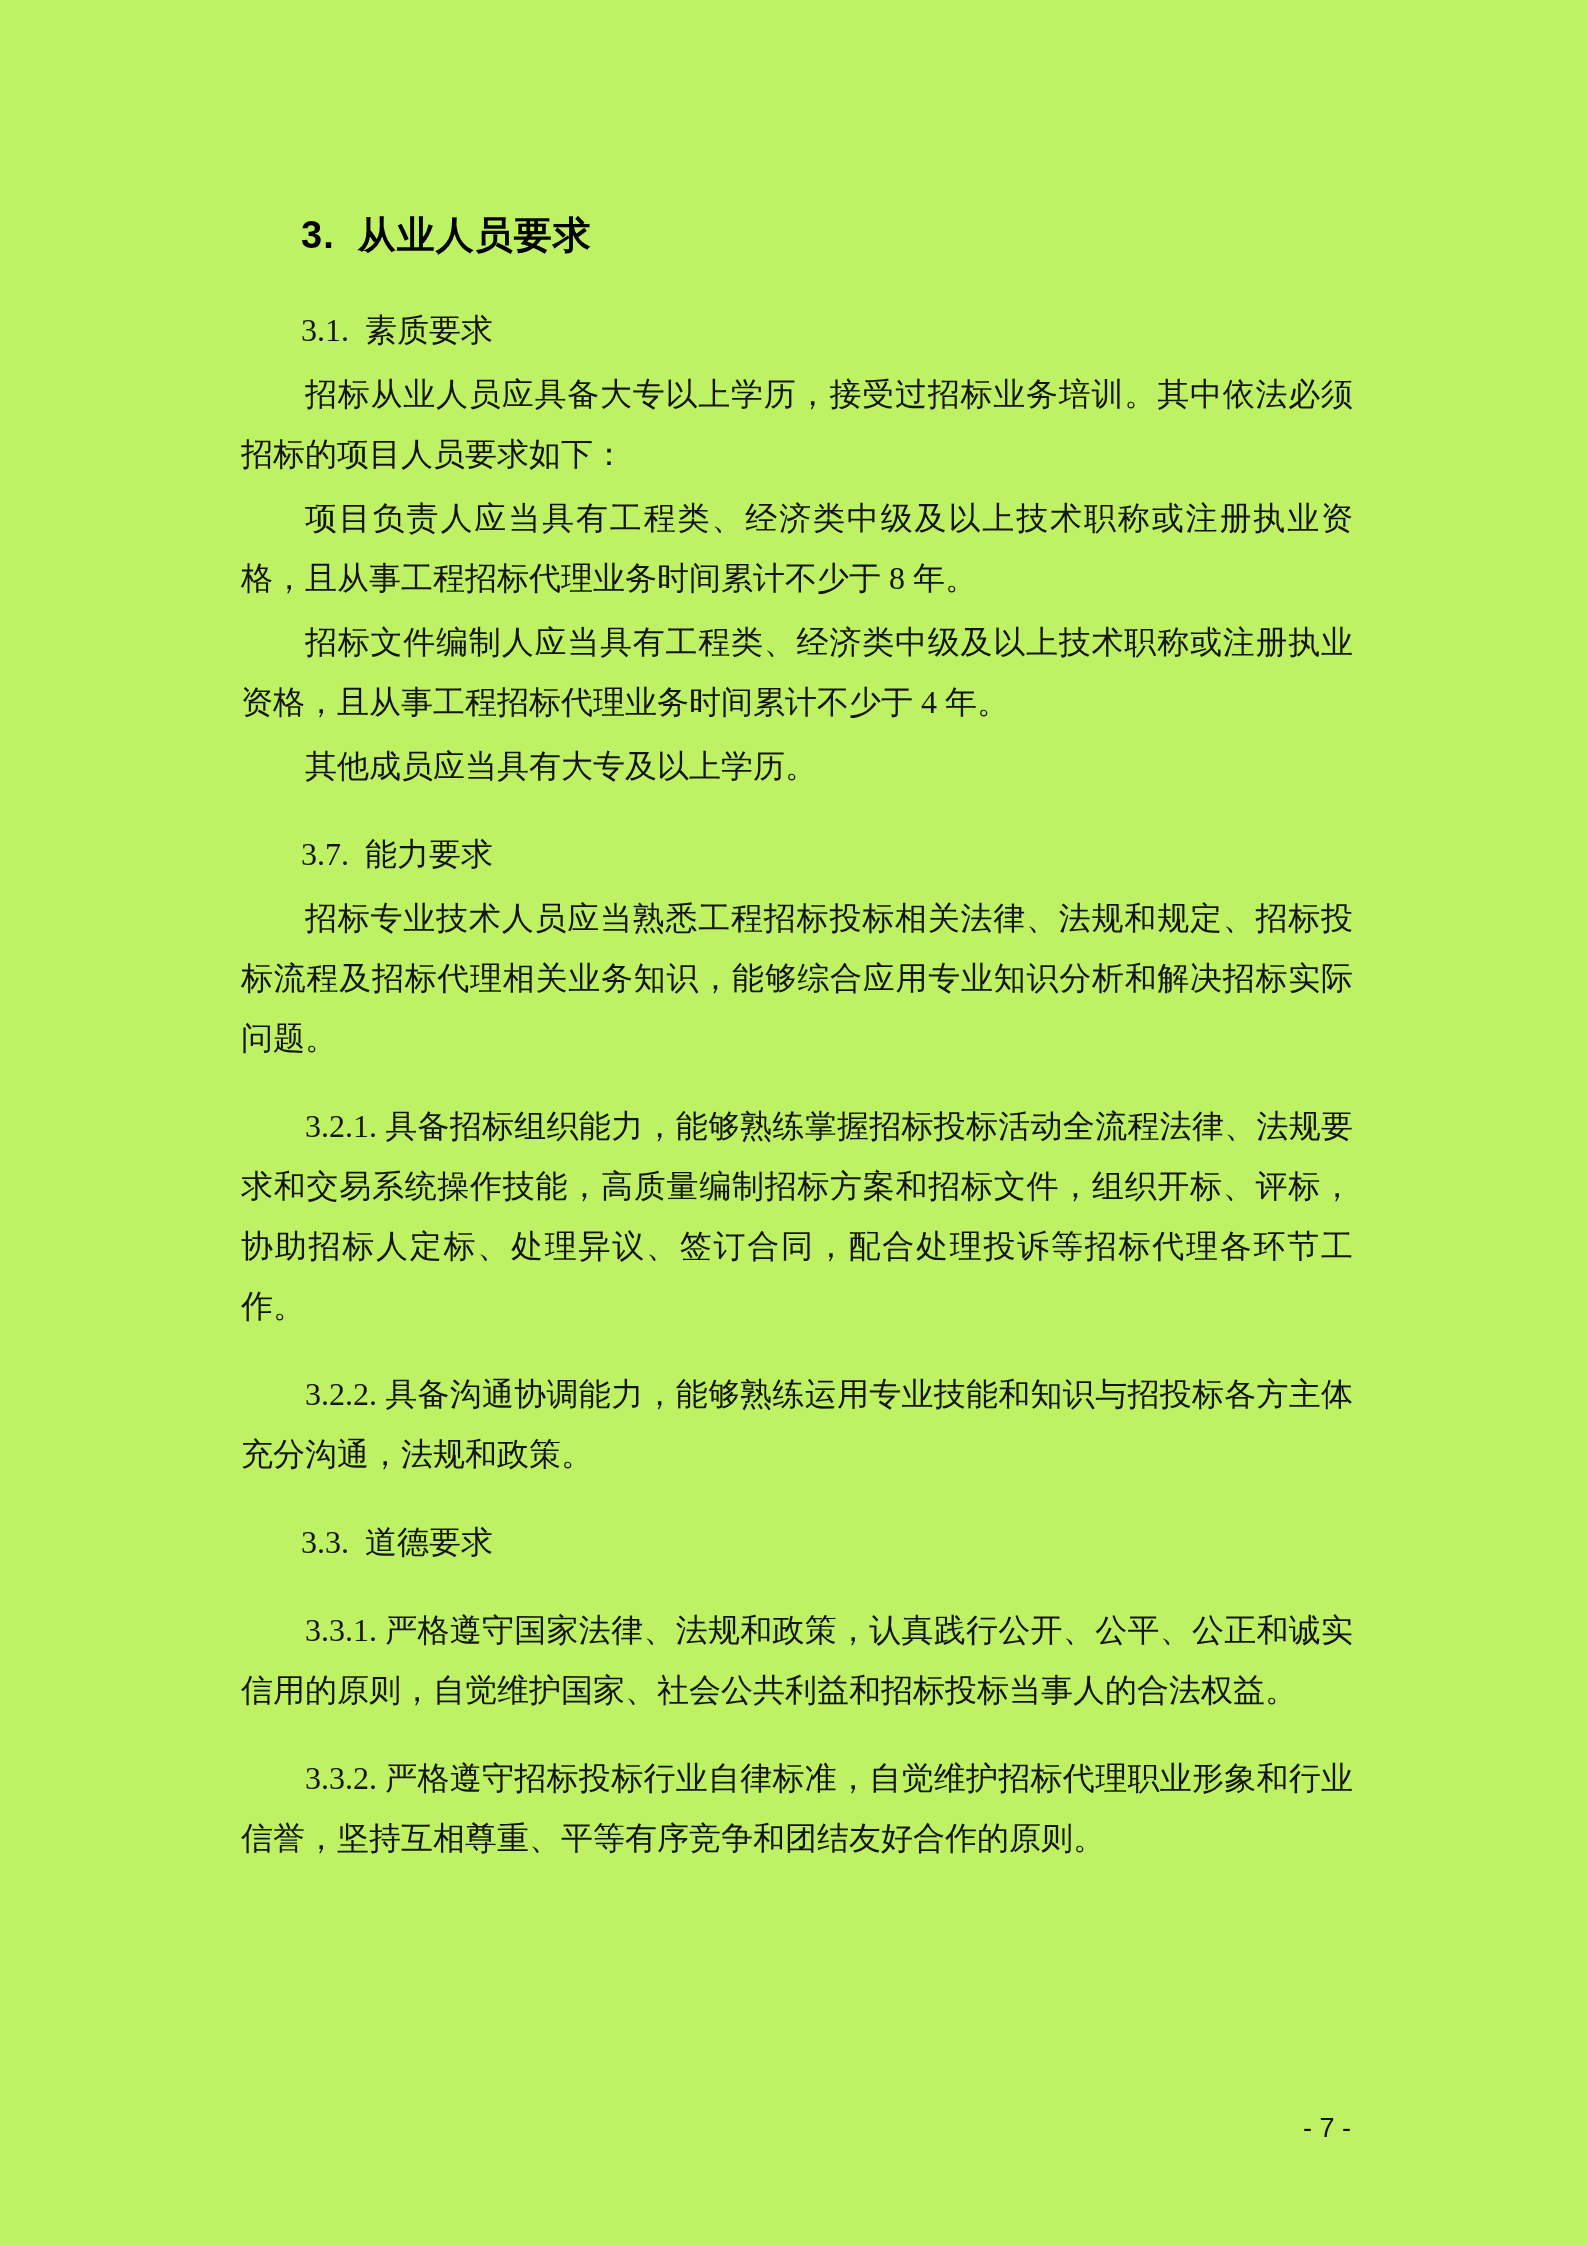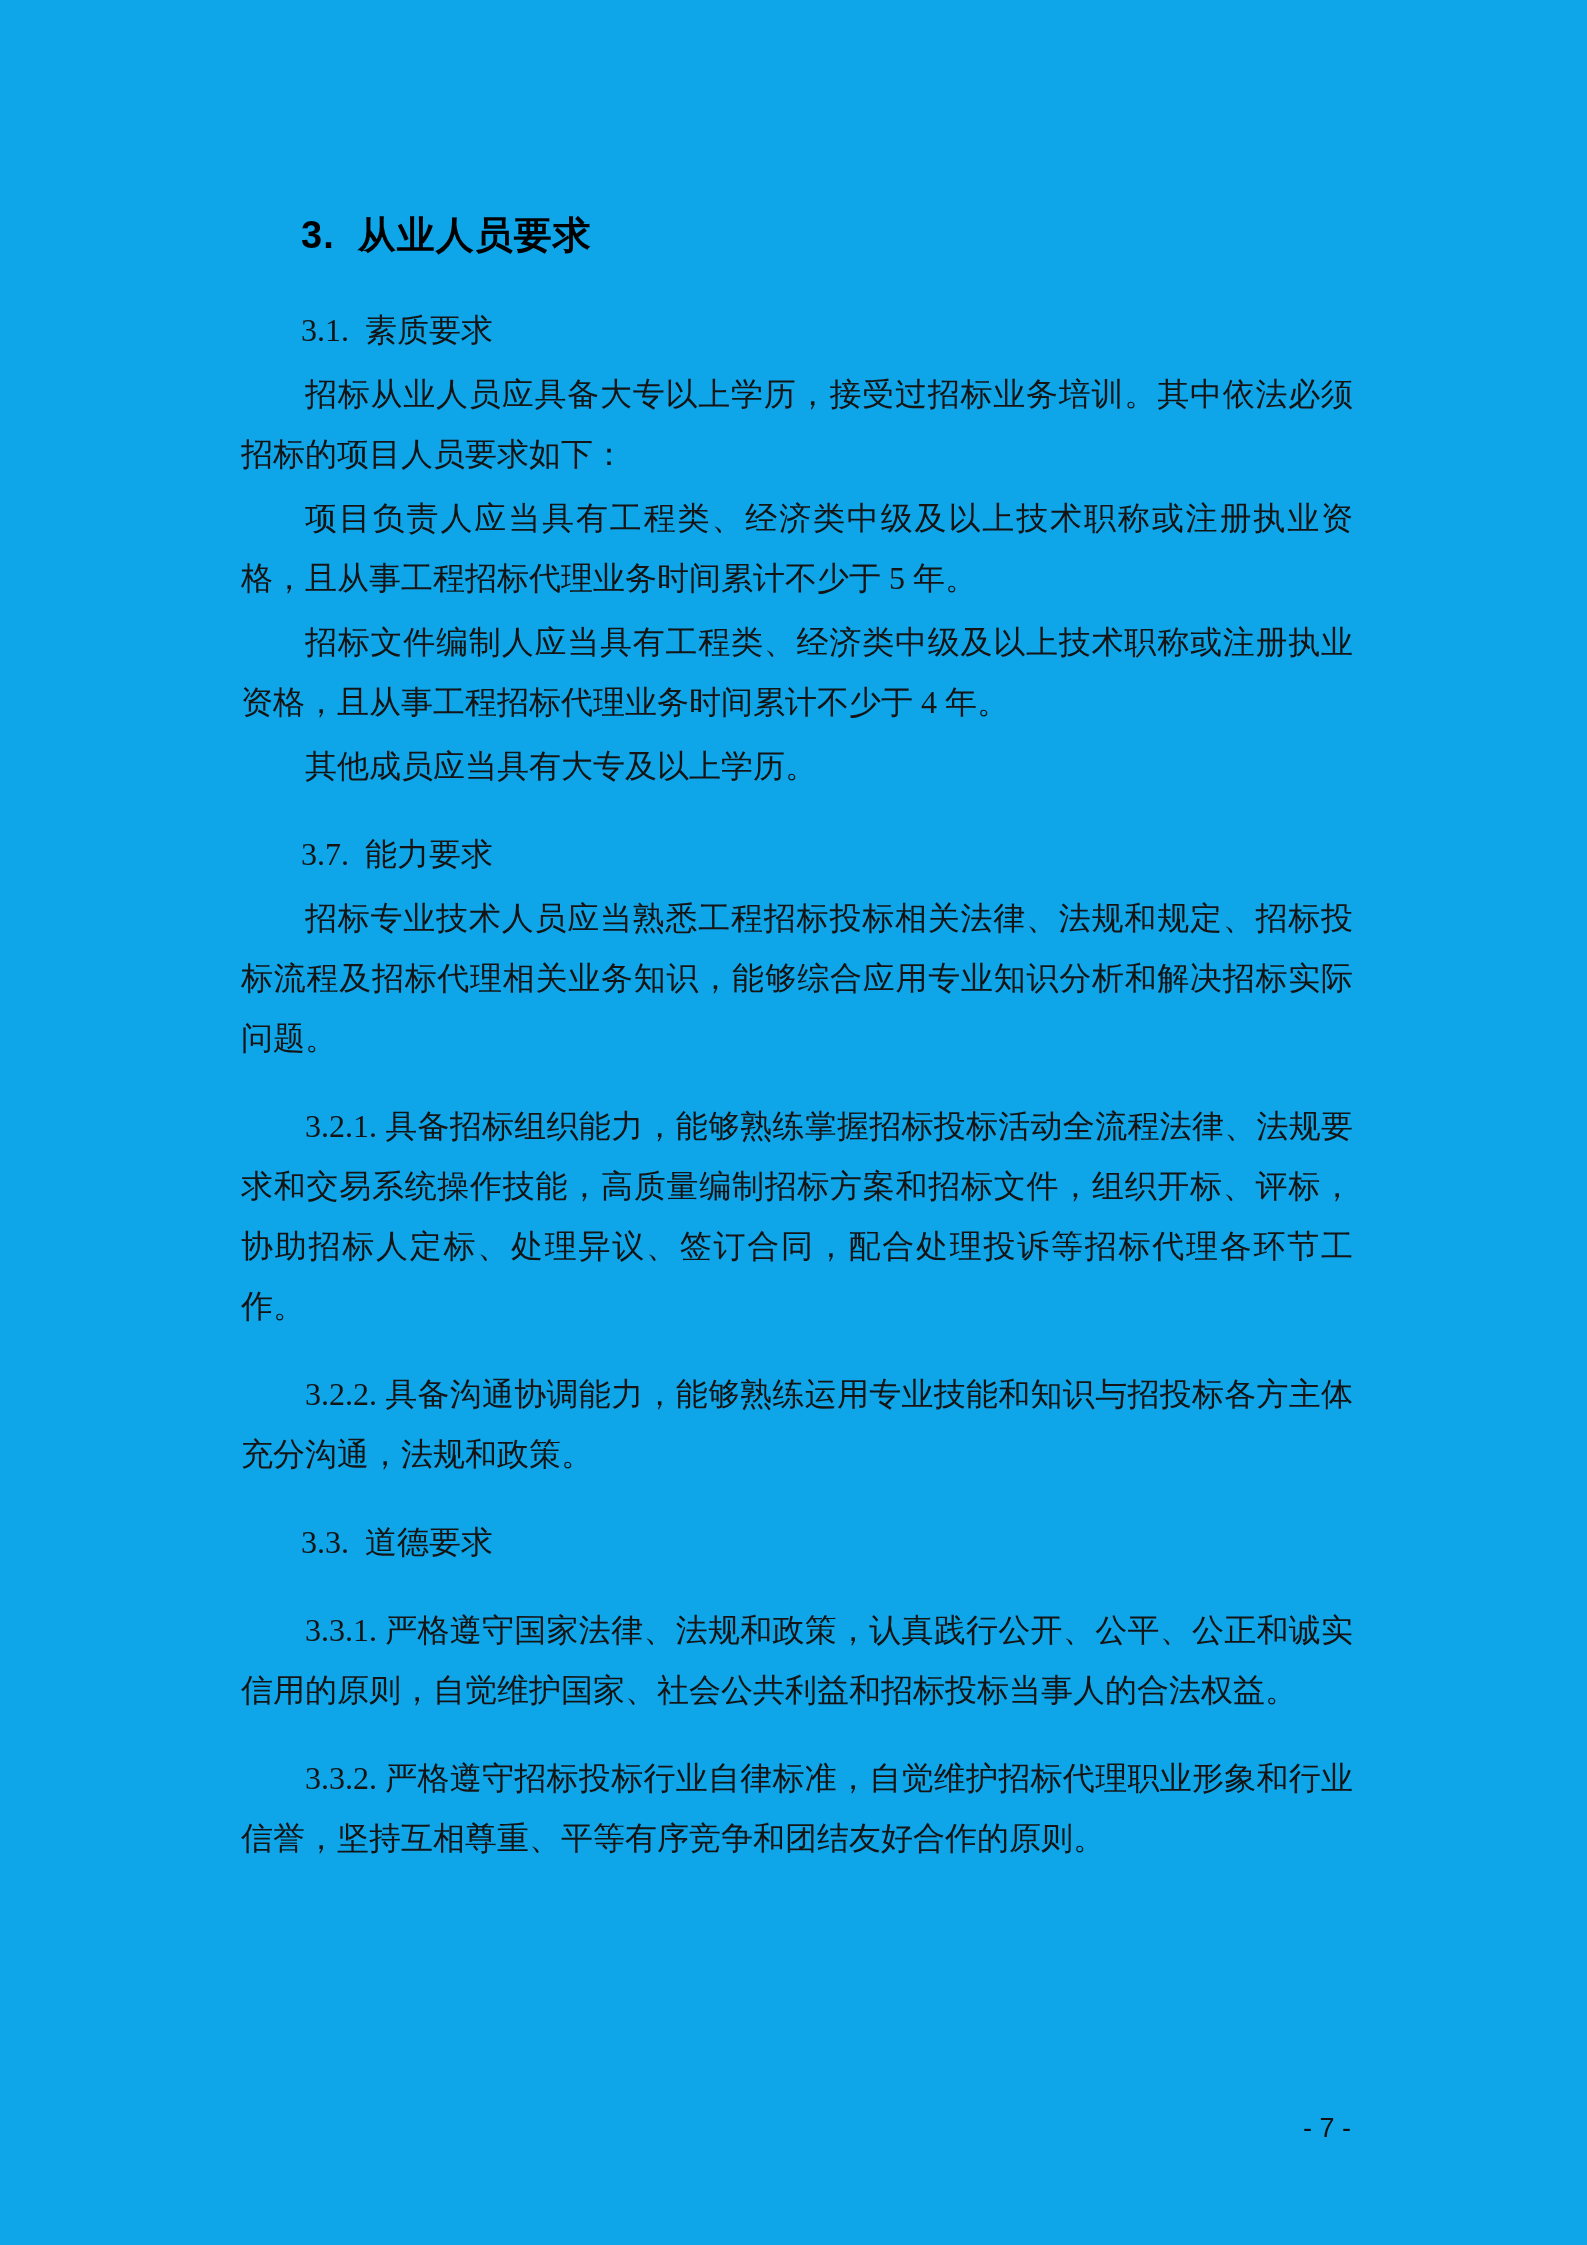--- a/index.html
+++ b/index.html
@@ -4,21 +4,21 @@
 <style>
   html, body {
     margin: 0;
     padding: 0;
     background: #ffffff;
   }
   .page {
     position: relative;
     width: 1587px;
     height: 2245px;
-    background: #0ea5e9;
+    background: #bef264;
     color: #000000;
     overflow: hidden;
   }
   .content {
     position: absolute;
     left: 237px;
     top: 200px;
     width: 1120px;
     font-family: "Liberation Serif", "DejaVu Serif", serif;
   }
@@ -67,21 +67,21 @@
 <body>
 
 <div class="page">
   <div class="content">
 
     <h1 class="doc-title">3.  从业人员要求</h1>
 
     <section>
       <h2 class="sub-heading">3.1.  素质要求</h2>
       <p class="para">招标从业人员应具备大专以上学历，接受过招标业务培训。其中依法必须招标的项目人员要求如下：</p>
-      <p class="para">项目负责人应当具有工程类、经济类中级及以上技术职称或注册执业资格，且从事工程招标代理业务时间累计不少于 5 年。</p>
+      <p class="para">项目负责人应当具有工程类、经济类中级及以上技术职称或注册执业资格，且从事工程招标代理业务时间累计不少于 8 年。</p>
       <p class="para">招标文件编制人应当具有工程类、经济类中级及以上技术职称或注册执业资格，且从事工程招标代理业务时间累计不少于 4 年。</p>
       <p class="para">其他成员应当具有大专及以上学历。</p>
     </section>
 
     <section>
       <h2 class="sub-heading">3.7.  能力要求</h2>
       <p class="para">招标专业技术人员应当熟悉工程招标投标相关法律、法规和规定、招标投标流程及招标代理相关业务知识，能够综合应用专业知识分析和解决招标实际问题。</p>
       <p class="para spaced">3.2.1. 具备招标组织能力，能够熟练掌握招标投标活动全流程法律、法规要求和交易系统操作技能，高质量编制招标方案和招标文件，组织开标、评标，协助招标人定标、处理异议、签订合同，配合处理投诉等招标代理各环节工作。</p>
       <p class="para spaced">3.2.2. 具备沟通协调能力，能够熟练运用专业技能和知识与招投标各方主体充分沟通，法规和政策。</p>
     </section>

